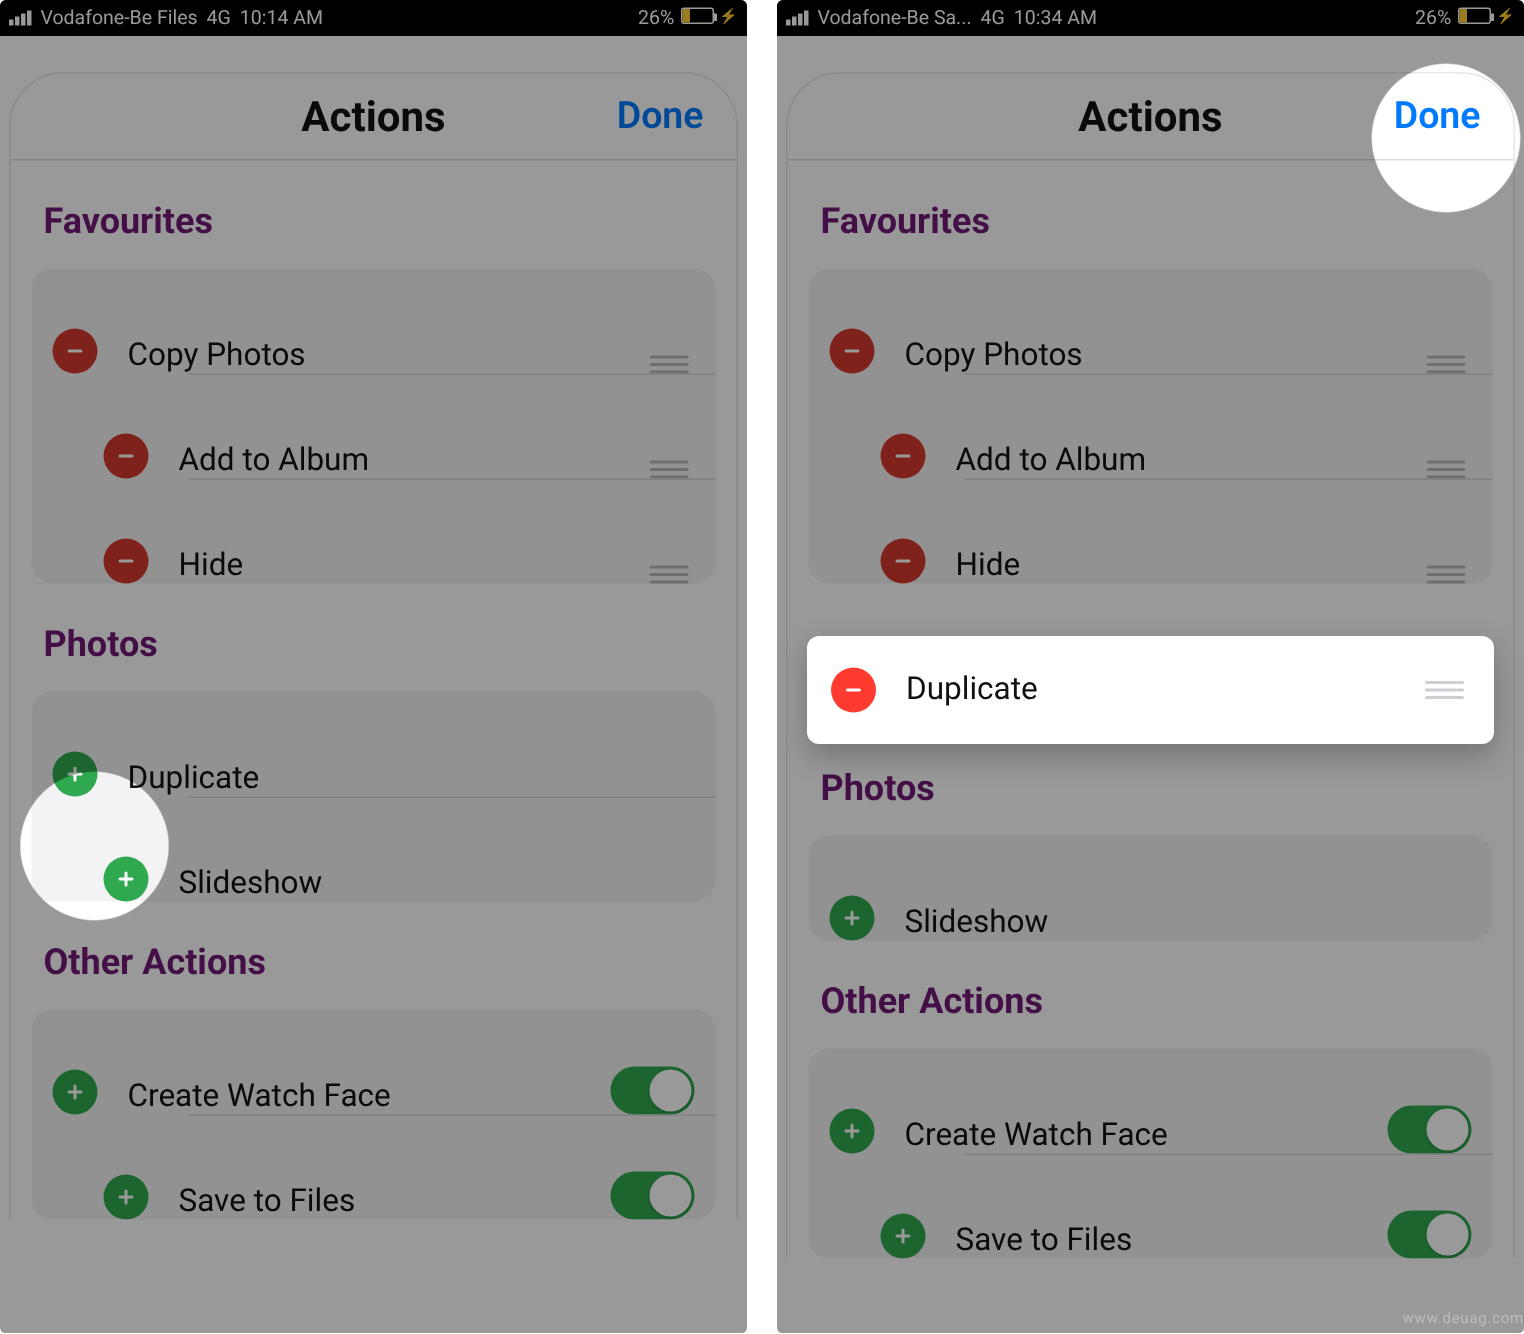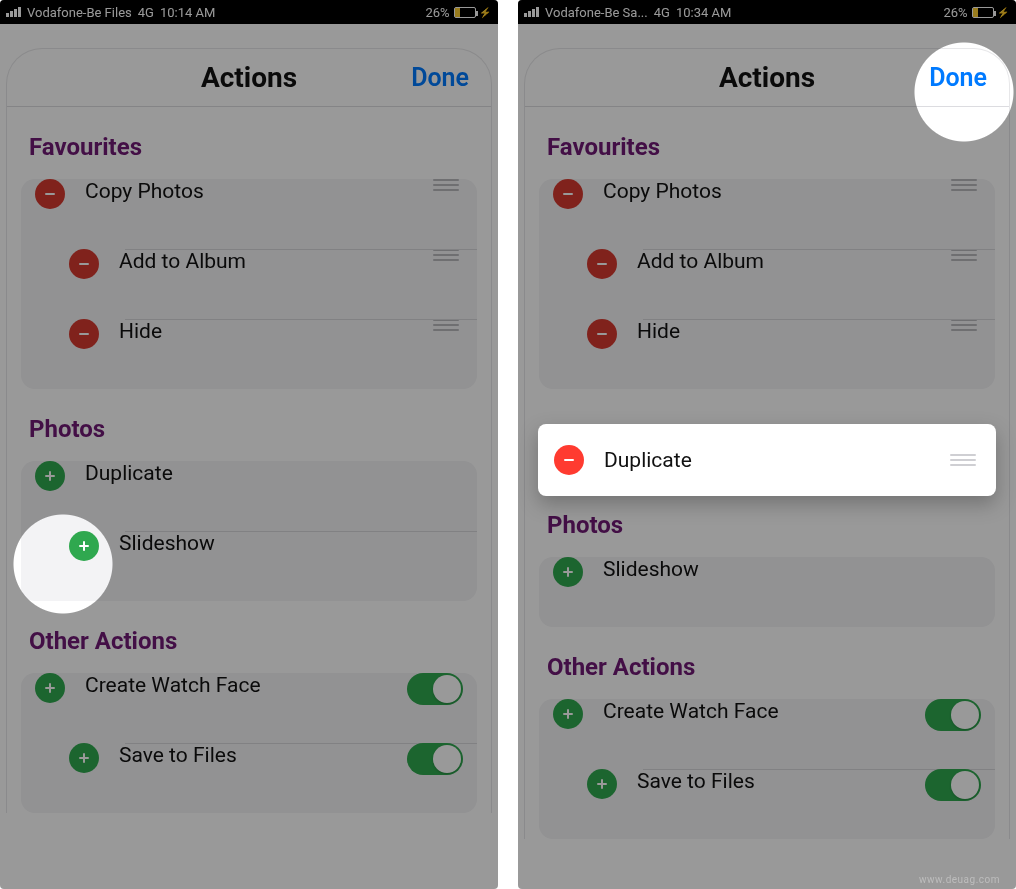--- a/index.html
+++ b/index.html
@@ -1,39 +1,39 @@
 <!DOCTYPE html>
 <html><head>
 <meta charset="utf-8">
 <style>
   *{box-sizing:border-box;margin:0;padding:0;font-family:-apple-system,BlinkMacSystemFont,"Segoe UI",Roboto,Helvetica,Arial,sans-serif}
   body{background:#fff;width:1016px;height:889px;overflow:hidden;position:relative}
   .shots{display:flex;gap:20px;width:1016px;height:889px}
   .phone{flex:1;background:#fff;position:relative;border-radius:4px;overflow:hidden}
   .statusbar{height:24px;background:#000;color:#fff;display:flex;align-items:center;justify-content:space-between;font-size:13px;padding:0 6px}
   .sb-left{display:flex;align-items:center;gap:6px}
-  .sb-right{display:flex;align-items:center;gap:4px}
+  .sb-right{display:flex;align-items:flex-start;gap:4px}
   .sig{display:inline-flex;align-items:flex-end;gap:1px}
   .sig span{width:3px;background:#fff;display:inline-block}
   .sig span:nth-child(1){height:4px}
   .sig span:nth-child(2){height:6px}
   .sig span:nth-child(3){height:8px}
   .sig span:nth-child(4){height:10px}
   .batt{width:22px;height:11px;border:1px solid #fff;border-radius:2px;position:relative;display:inline-block}
   .batt::after{content:"";position:absolute;right:-3px;top:3px;width:2px;height:5px;background:#fff}
   .batt i{display:block;height:100%;background:#ffcf33;width:26%}
   .bolt{font-size:10px}
   .sheet{background:#fff;border-top-left-radius:36px;border-top-right-radius:36px;margin:24px 6px 0 6px;overflow:hidden;border:1px solid #e7e7e9;border-bottom:none}
   .navbar{height:58px;display:flex;align-items:center;justify-content:center;position:relative;border-bottom:1px solid #dcdce0}
   .nav-title{font-size:28px;font-weight:700;color:#111}
   .nav-done{position:absolute;right:22px;color:#007aff;font-size:25px;font-weight:600}
   .content{padding:0 0 0 0}
   .section-title{font-size:24px;font-weight:700;color:#701a75;padding:26px 22px 12px 22px}
   .card{background:#f3f3f5;border-radius:14px;margin:6px 14px 0 14px;padding:0 0}
-  .row{display:flex;align-items:flex-start;height:70px;padding:0 14px 0 14px;position:relative}
+  .row{display:flex;align-items:flex-end;height:70px;padding:0 14px 0 14px;position:relative}
   .row + .row{border-top:1px solid #d7d7db;margin-left:48px;padding-left:0} 
   .card .row{border-top:none}
   .card .row:not(:first-child)::before{content:"";position:absolute;left:56px;right:0;top:0;height:1px;background:#d7d7db}
   .circ{width:30px;height:30px;border-radius:50%;display:flex;align-items:center;justify-content:center;flex:0 0 30px}
   .circ.minus{background:#d63a2f}
   .circ.minus-bright{background:#ff3b30}
   .circ.plus{background:#2fa84f}
   .circ svg{width:16px;height:16px}
   .label{font-size:21px;color:#111;margin-left:20px;flex:1}
   .drag{display:flex;flex-direction:column;gap:3px;width:28px;align-items:flex-end;padding-right:4px}
@@ -47,21 +47,21 @@
             mask:radial-gradient(circle 50px at 63px 564px, transparent 0 49px, #000 50px);
   }
   .dim.mask-right{
     -webkit-mask:radial-gradient(circle 50px at 446px 92px, transparent 0 49px, #000 50px);
             mask:radial-gradient(circle 50px at 446px 92px, transparent 0 49px, #000 50px);
   }
   
   .float-row{position:absolute;left:20px;right:20px;background:#fff;border-radius:8px;height:72px;display:flex;align-items:center;padding:0 16px;box-shadow:0 8px 20px rgba(0,0,0,0.25);z-index:5}
   .float-row .label{color:#111}
   .float-row .drag span{background:#cfcfd3}
-  .watermark{position:absolute;right:16px;bottom:4px;font-size:10px;color:#bdbdbd;letter-spacing:.5px}
+  .watermark{position:absolute;right:0;bottom:4px;font-size:10px;color:#bdbdbd;letter-spacing:.5px}
 </style>
 </head>
 <body>
 
 <div class="shots">
 
   <div class="phone">
     <div class="statusbar">
       <div class="sb-left">
         <span class="sig">

